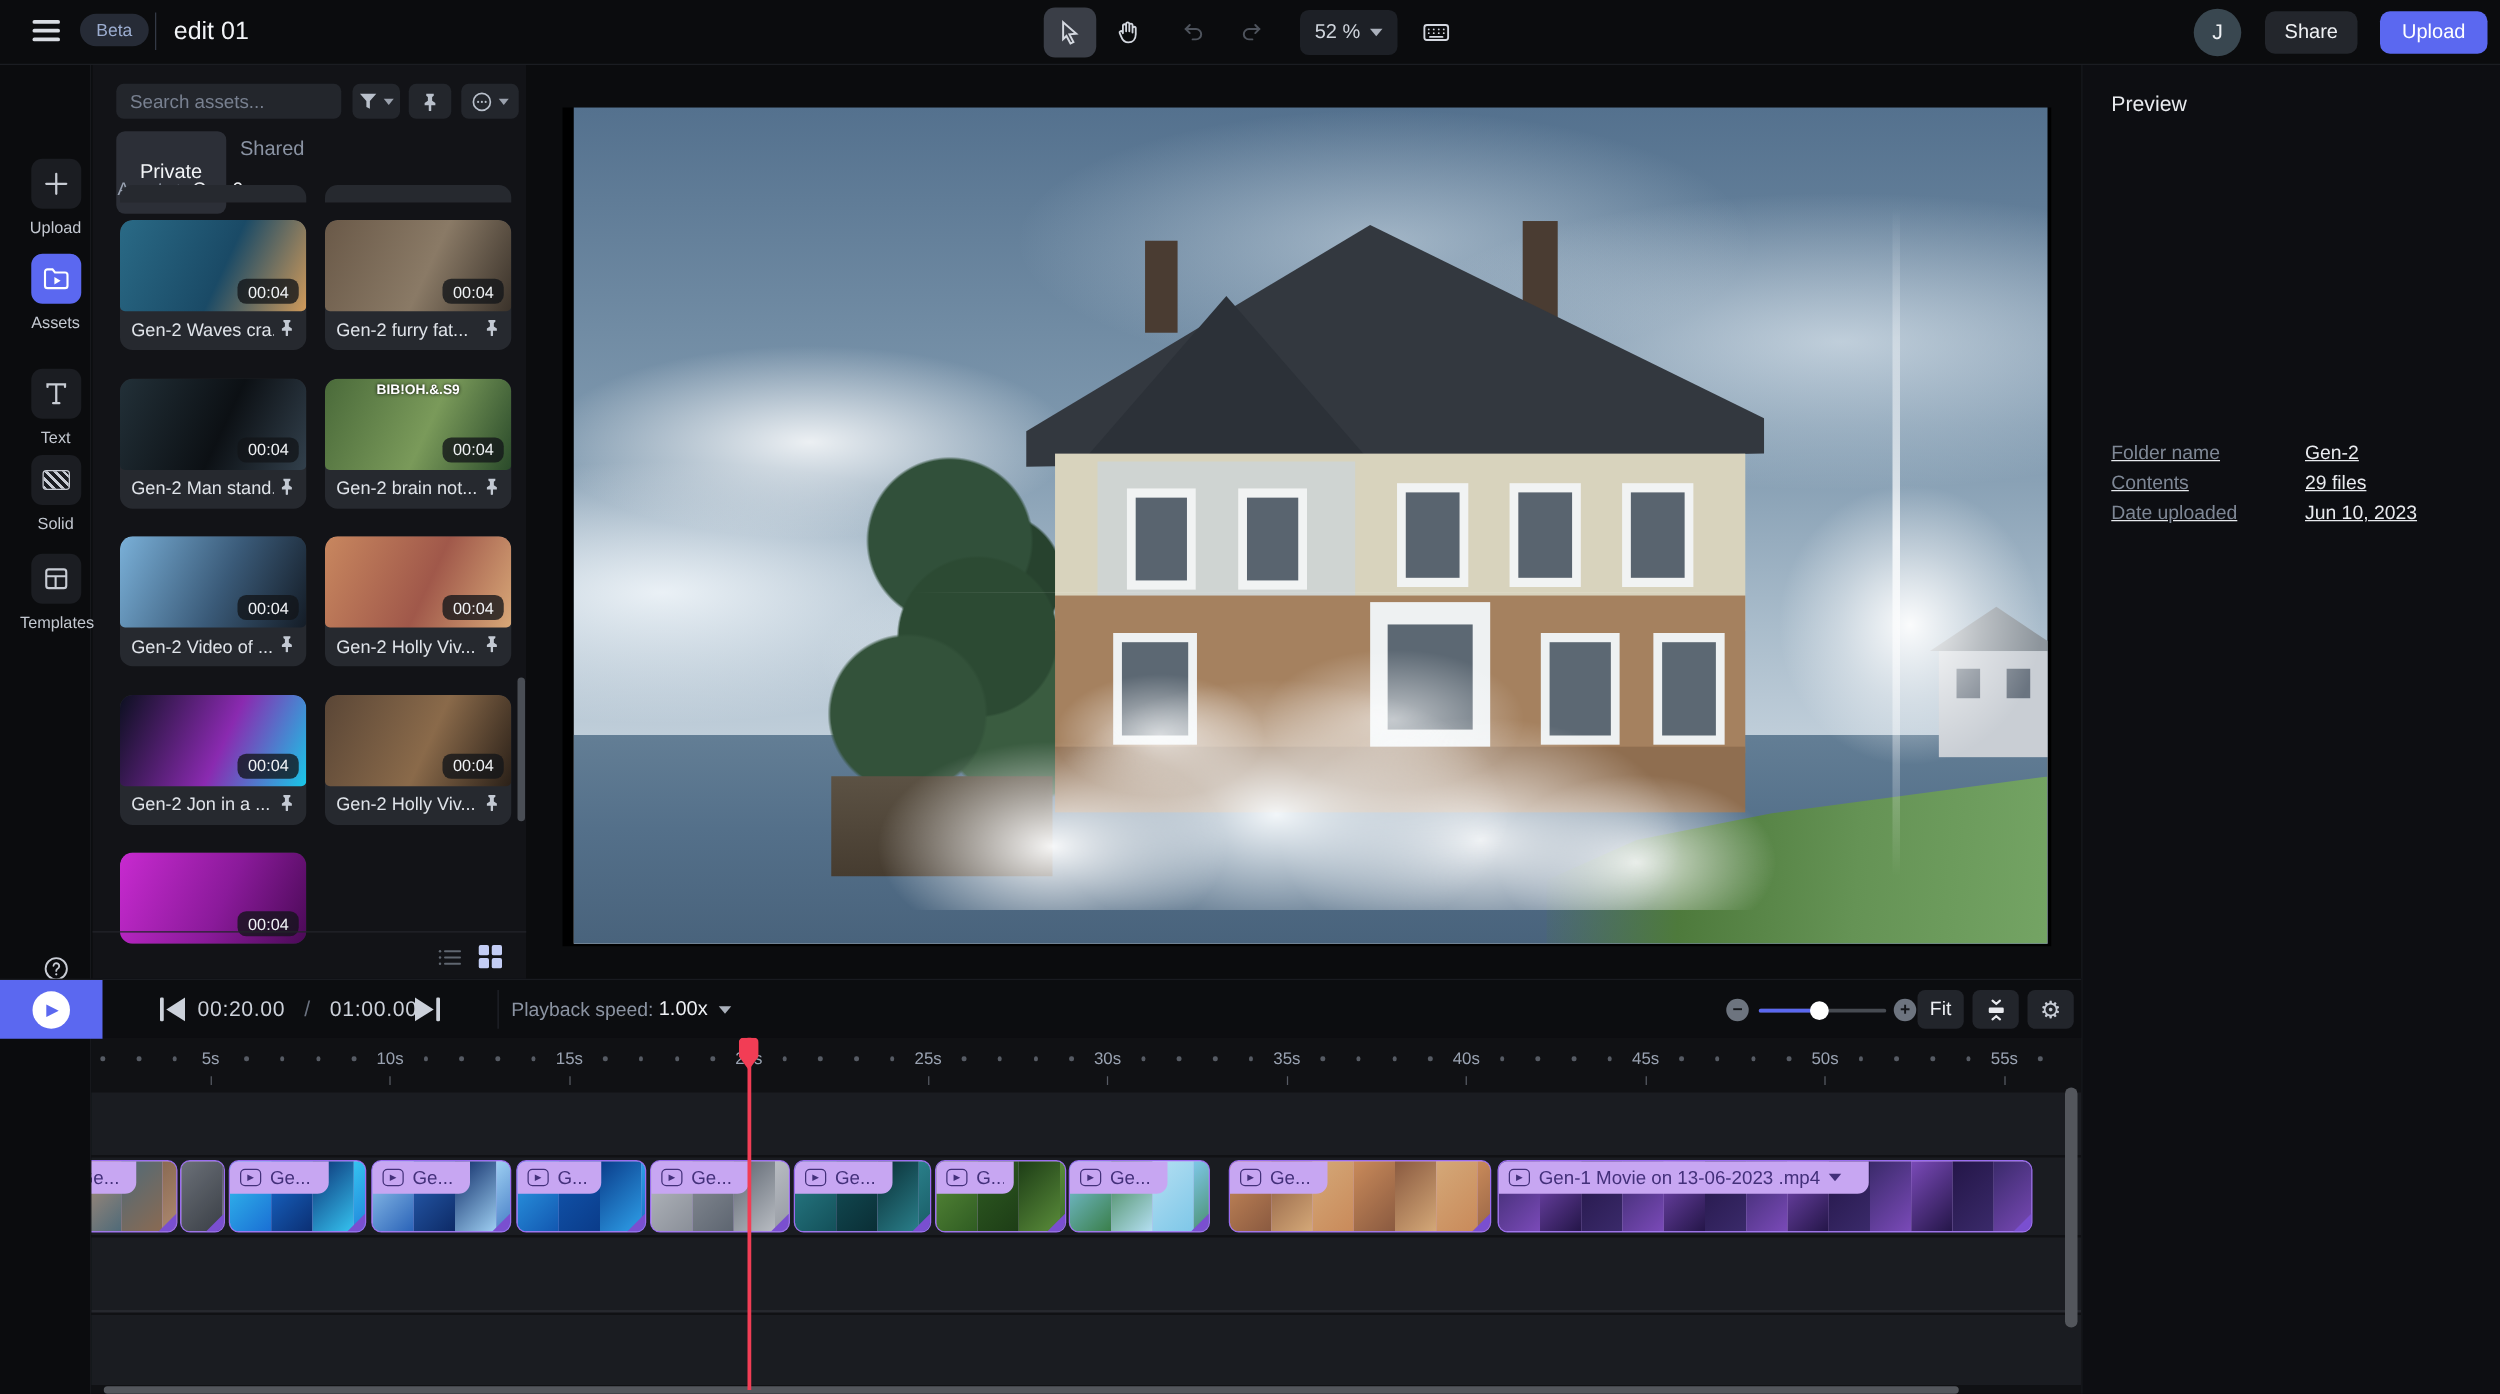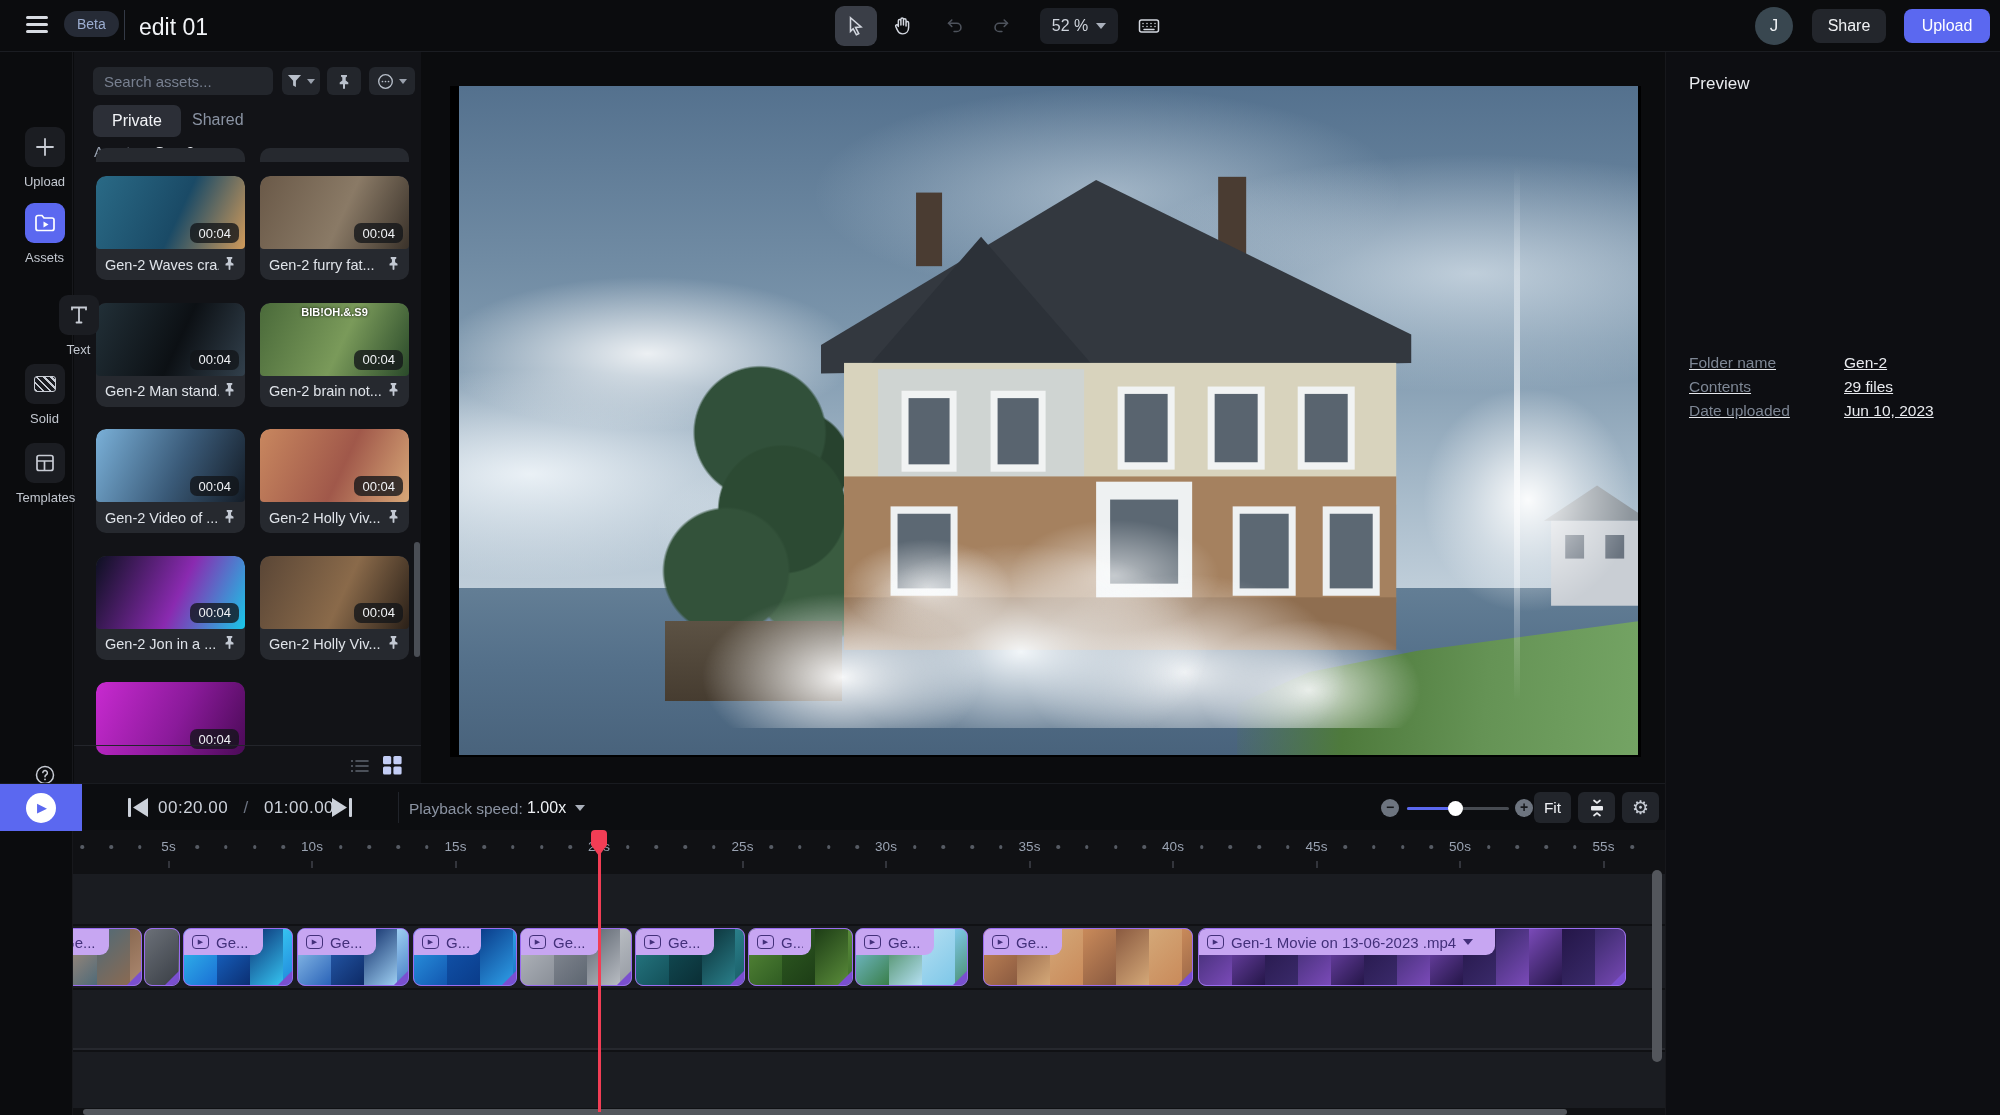--- a/index.html
+++ b/index.html
@@ -5,21 +5,21 @@
   * { margin:0; padding:0; box-sizing:border-box; }
   html,body { width:2000px; height:1115px; background:#0a0b0d; overflow:hidden;
     font-family:"Liberation Sans", sans-serif; color:#e8eaee; }
 
   
   #topbar { position:absolute; left:0; top:0; width:2000px; height:52px; background:#0b0c0e; border-bottom:1px solid #1b1d22; z-index:40; }
   #hamburger { position:absolute; left:26px; top:16px; width:22px; height:18px; cursor:pointer; }
   #hamburger span { display:block; height:2.5px; background:#d8dce2; border-radius:2px; margin-bottom:4.5px; }
   #beta-badge { position:absolute; left:64px; top:11px; padding:5px 13px; background:#262b36; color:#9cadd0; font-size:14px; border-radius:14px; }
   #title-divider { position:absolute; left:124px; top:10px; width:1px; height:30px; background:#343a46; }
-  #doc-title { position:absolute; left:139px; top:14px; font-size:23px; color:#f2f4f7; }
+  #doc-title { position:absolute; left:139px; top:14px; font-size:20px; color:#f2f4f7; }
   .toolbtn { position:absolute; top:6px; width:42px; height:40px; border-radius:9px; display:flex; align-items:center; justify-content:center; cursor:pointer; }
   .toolbtn.active { background:#3a3e47; }
   .toolbtn svg { stroke:#d4d8e0; }
   .toolbtn.dim svg { stroke:#4e535c; }
   #zoom-ctl { position:absolute; left:1040px; top:8px; width:78px; height:36px; background:#1d2026; border-radius:7px; display:flex; align-items:center; justify-content:center; gap:8px; font-size:16px; color:#cfd4dc; cursor:pointer; }
   .caret { width:0; height:0; border-left:5px solid transparent; border-right:5px solid transparent; border-top:6px solid #aab0bb; display:inline-block; }
   #avatar { position:absolute; left:1755px; top:7px; width:38px; height:38px; border-radius:50%; background:#394750; color:#eef1f4; font-size:17px; display:flex; align-items:center; justify-content:center; cursor:pointer; }
   #share-btn { position:absolute; left:1812px; top:9px; width:74px; height:34px; background:#23262c; border-radius:8px; font-size:16px; color:#f0f2f5; display:flex; align-items:center; justify-content:center; cursor:pointer; }
   #export-btn { position:absolute; left:1904px; top:9px; width:86px; height:34px; background:#5b68f0; border-radius:8px; font-size:16px; color:#fff; display:flex; align-items:center; justify-content:center; cursor:pointer; }
 
@@ -30,21 +30,21 @@
   .side-ic.active { background:#5b68f0; color:#fff; }
   .side-label { margin-top:7px; font-size:13px; color:#c3c8d0; }
   .hatch { width:22px; height:16px; border-radius:3px; background:repeating-linear-gradient(45deg,#c8ccd4 0 2px,transparent 2px 5px); border:1.5px solid #c8ccd4; }
 
   
   #assets-panel { position:absolute; left:74px; top:52px; width:347px; height:731px; background:#121317; z-index:20; }
   #search-box { position:absolute; left:19px; top:15px; width:180px; height:28px; background:#23262c; border:none; border-radius:6px; color:#e8eaee; font-size:15px; padding:0 11px; font-family:inherit; }
   #search-box::placeholder { color:#788090; }
   .panel-btn { position:absolute; top:15px; height:28px; background:#23262c; border-radius:6px; display:flex; align-items:center; justify-content:center; gap:5px; cursor:pointer; color:#b9c0cb; }
   .caret-sm { width:0; height:0; border-left:4px solid transparent; border-right:4px solid transparent; border-top:5px solid #9aa1ad; }
-  #tab-private { position:absolute; left:19px; top:53px; padding:7px 19px; background:#2c2f37; border-radius:7px; font-size:16px; color:#f2f4f7; cursor:pointer; }
+  #tab-private { position:absolute; left:19px; top:53px; padding:24px 19px; background:#2c2f37; border-radius:7px; font-size:16px; color:#f2f4f7; cursor:pointer; }
   #tab-shared { position:absolute; left:118px; top:59px; font-size:16px; color:#8a93a3; cursor:pointer; }
   #breadcrumb { position:absolute; left:20px; top:92px; font-size:14.5px; color:#98a1b0; }
   #breadcrumb .crumb-cur { color:#e9ebef; }
   #asset-scroll { position:absolute; left:0; top:96px; width:347px; height:635px; overflow:hidden; }
   .stub { position:absolute; top:0; height:14px; width:149px; background:#26292f; border-radius:10px 10px 0 0; }
   .asset-card { position:absolute; width:149px; border-radius:10px; background:#26292f; overflow:hidden; cursor:pointer; }
   .asset-thumb { width:149px; height:73px; position:relative; border-radius:10px 10px 4px 4px; }
   .dur-badge { position:absolute; right:6px; bottom:6px; background:rgba(18,20,24,.78); color:#f0f2f5; font-size:13px; padding:2.5px 8px; border-radius:7px; }
   .asset-name-row { height:31px; display:flex; align-items:center; padding:0 9px; gap:4px; }
   .asset-name { flex:1; font-size:14.5px; color:#dfe3e9; white-space:nowrap; overflow:hidden; }
@@ -208,21 +208,21 @@
     </div>
     <div class="side-item" style="top: 151px;">
       <div class="side-ic active">
         <svg width="24" height="24" viewBox="0 0 24 24" fill="none" stroke="currentColor" stroke-width="1.7">
           <path d="M3 6.5a2 2 0 0 1 2-2h4l2 2.5h8a2 2 0 0 1 2 2v8.5a2 2 0 0 1-2 2H5a2 2 0 0 1-2-2z"></path>
           <polygon points="10.5,10.5 15.5,13.5 10.5,16.5" fill="currentColor" stroke="none"></polygon>
         </svg>
       </div>
       <div class="side-label">Assets</div>
     </div>
-    <div class="side-item" style="top: 243px; margin-left: 34px;">
+    <div class="side-item" style="top: 243px;">
       <div class="side-ic">
         <svg width="22" height="22" viewBox="0 0 22 22" fill="none" stroke="currentColor" stroke-width="1.8" stroke-linecap="round">
           <path d="M4 5.5V3.5h14v2M11 3.5v15M8.5 18.5h5"></path>
         </svg>
       </div>
       <div class="side-label">Text</div>
     </div>
     <div class="side-item" style="top: 312px;">
       <div class="side-ic">
         <div class="hatch"></div>

